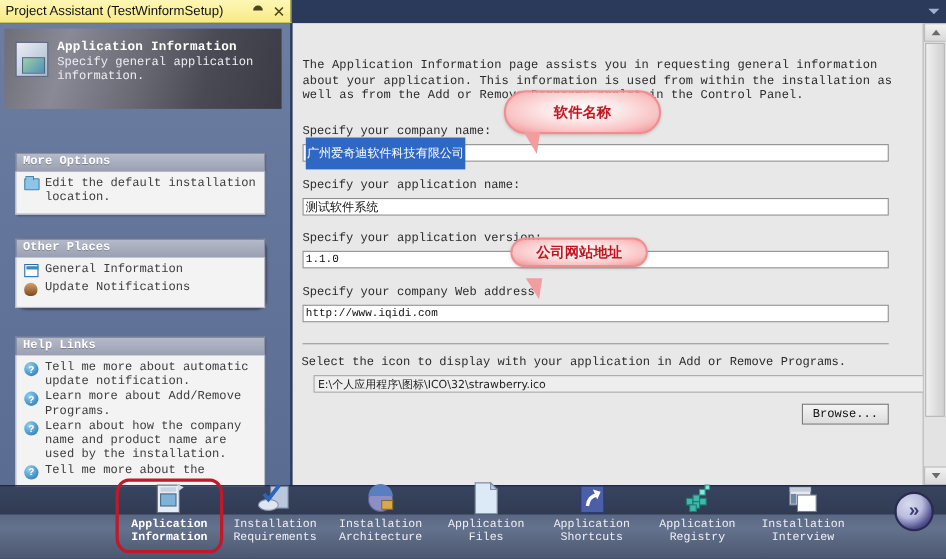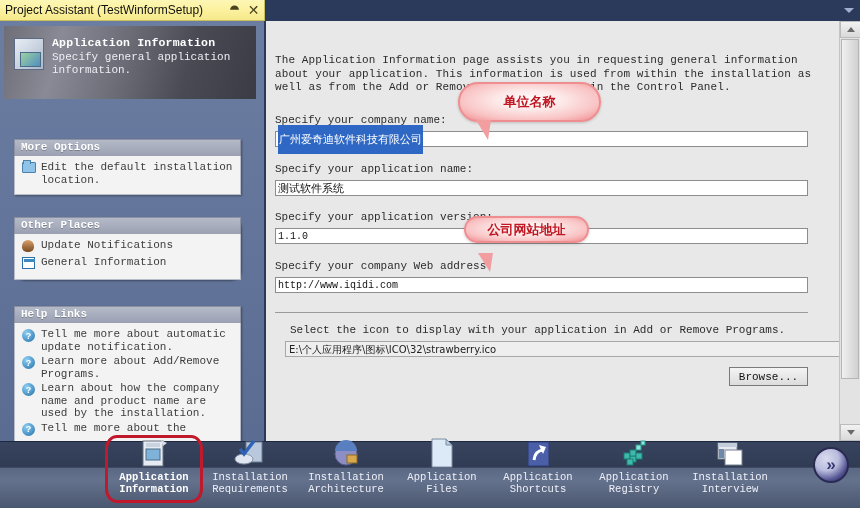--- a/index.html
+++ b/index.html
@@ -92,21 +92,21 @@
     font-family:"Liberation Mono","DejaVu Sans Mono",monospace;
     font-size:10px; color:#111; padding:1px 2px; line-height:13px;
     outline:none;
   }
   .ftext.cjk { font-family:"DejaVu Sans","Liberation Sans",sans-serif; font-size:11px;}
   .ftext.sel { color:#ffffff; background:#ffffff; }
   .ftext.sel .selspan { background:#2f68c4; color:#ffffff; padding:8px 1px; }
 
   #hr1 { position:absolute; left:9px; top:291px; width:533px; height:1px;
          background:#9a9a9a; }
-  #iconhint { position:absolute; left:24px; top:303px; font-size:11px; color:#2b2b2b;}
+  #iconhint { position:absolute; left:8px; top:303px; font-size:11px; color:#2b2b2b;}
   #iconpath {
     position:absolute; left:19px; top:320px; width:556px; height:16px;
     background:#eeeeee; border:1px solid #a8a8a8; font-size:10px; color:#222;
     padding:1px 3px; font-family:"DejaVu Sans","Liberation Sans",sans-serif;
   }
   #browse {
     position:absolute; left:463px; top:346px; width:79px; height:19px;
     background:linear-gradient(to bottom,#f4f4f4 0,#dcdcdc 100%);
     border:1px solid #7a7a7a; font-size:11px; color:#111;
     font-family:"Liberation Mono","DejaVu Sans Mono",monospace;
@@ -212,29 +212,29 @@
           <div class="lt">Edit the default installation location.</div>
         </div>
       </div>
     </div>
 
     <div class="grp" id="g2">
       <div class="gh">Other Places</div>
       <div class="gb">
         <div class="lrow">
           <div class="li">
+              <div class="ic-cal" style="position:relative"></div>
+            </div>
+          <div class="lt">General Information</div>
+        </div>
+        <div class="lrow">
+          <div class="li">
               <div class="ic-person"></div>
             </div>
           <div class="lt">Update Notifications</div>
-        </div>
-        <div class="lrow">
-          <div class="li">
-              <div class="ic-cal" style="position:relative"></div>
-            </div>
-          <div class="lt">General Information</div>
         </div>
       </div>
     </div>
 
     <div class="grp" id="g3">
       <div class="gh">Help Links</div>
       <div class="gb">
         <div class="lrow">
           <div class="li">
               <div class="ic-help">?</div>
@@ -289,21 +289,21 @@
     <div class="arw">
         <div class="tri up"></div>
       </div>
     <div class="thumb"></div>
     <div class="arw dn">
         <div class="tri dn"></div>
       </div>
   </div>
 
   <div class="callout" style="left:458px; top:82px;">
-    <div class="bub" style="width:143px;height:40px;">单位名称</div>
+    <div class="bub" style="width:143px;height:40px;">软件名称</div>
     <div class="tail" style="left:18px; top:38px; border-top:20px solid #f29ea0;"></div>
   </div>
   <div class="callout" style="left:464px; top:216px;">
     <div class="bub" style="width:125px;height:27px;font-family:Liberation Serif, serif;">公司网站地址</div>
     <div class="tail" style="left:14px; top:37px; border-top:19px solid #f29ea0;"></div>
   </div>
 
   <div id="taskbar"></div>
 
   <div id="home" class="navbtn">⌂</div>

